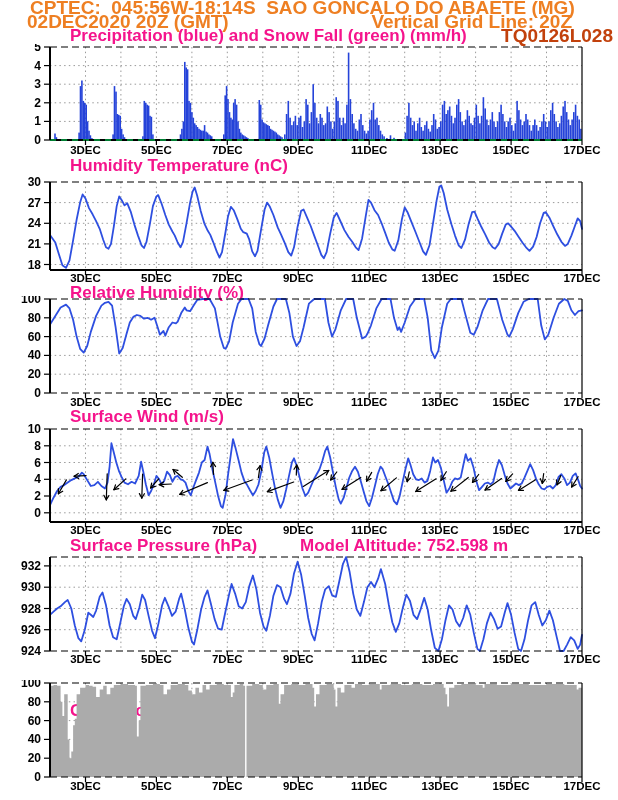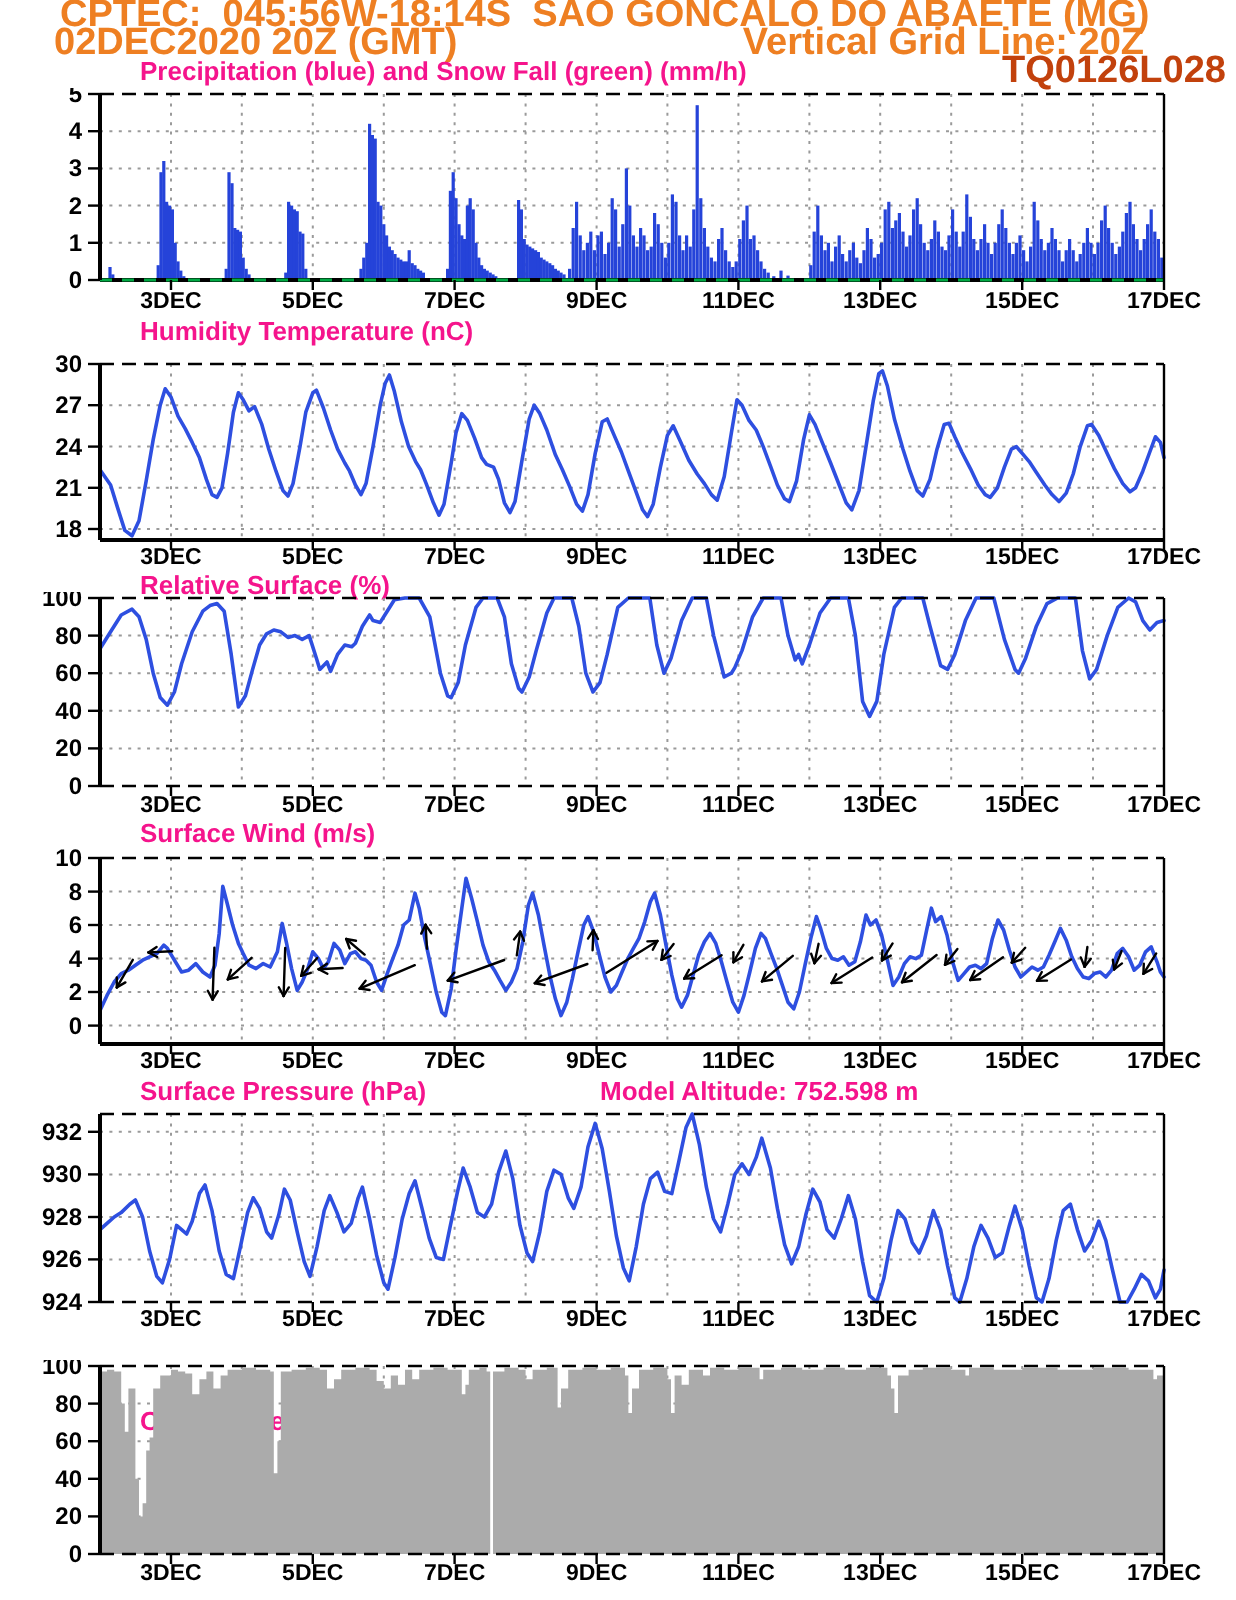--- a/index.html
+++ b/index.html
@@ -1,19 +1,19 @@
 <!DOCTYPE html>
 <html><head>
 <meta charset="utf-8">
 <style>
   html,body{margin:0;padding:0;background:#fff;}
   .page{position:relative;width:618px;height:800px;background:#ffffff;
         font-family:"Liberation Sans",sans-serif;overflow:hidden;}
   .hl{position:absolute;white-space:pre;font-weight:bold;font-size:19px;color:#ee7f22;line-height:14px;}
-  .pt{position:absolute;white-space:pre;font-weight:bold;font-size:13px;color:#f5148c;line-height:14px;}
+  .pt{position:absolute;white-space:pre;font-weight:bold;font-size:17px;color:#f5148c;line-height:14px;}
   .code{color:#c2410c;}
   svg.panel{position:absolute;left:0;display:block;}
   .grid{stroke:#9a9a9a;stroke-width:1;stroke-dasharray:1.5 3.2;fill:none;}
   .bar{fill:#2543d9;}
   .bline{fill:none;stroke:#2e4fe0;stroke-width:1.8;stroke-linejoin:round;stroke-linecap:round;}
   .cloudfill{fill:#ababab;stroke:none;}
   .arr{stroke:#000;stroke-width:1.2;fill:none;stroke-linecap:round;}
   .snow{stroke:#00a843;stroke-width:1.6;stroke-dasharray:6 5;fill:none;}
   .fr{stroke:#000;stroke-width:1.2;fill:none;}
   .thick{stroke-width:2;}
@@ -378,21 +378,21 @@
       <line x1="369.2" x2="369.2" y1="96" y2="101" class="fr"></line>
       <text x="369.2" y="108" class="xlab">11DEC</text>
       <line x1="440.1" x2="440.1" y1="96" y2="101" class="fr"></line>
       <text x="440.1" y="108" class="xlab">13DEC</text>
       <line x1="511.1" x2="511.1" y1="96" y2="101" class="fr"></line>
       <text x="511.1" y="108" class="xlab">15DEC</text>
       <line x1="582.0" x2="582.0" y1="96" y2="101" class="fr"></line>
       <text x="582.0" y="108" class="xlab">17DEC</text>
     </svg>
 
-  <div class="pt" style="top:286px;left:70px;">Relative Surface (%)</div>
+  <div class="pt" style="top:286px;left:70px;">Relative Humidity (%)</div>
   <svg class="panel" style="top:296px;" width="618" height="114" viewBox="0 0 618 114">
       <line x1="85.5" x2="85.5" y1="3" y2="97" class="grid"></line>
       <line x1="120.9" x2="120.9" y1="3" y2="97" class="grid"></line>
       <line x1="156.4" x2="156.4" y1="3" y2="97" class="grid"></line>
       <line x1="191.9" x2="191.9" y1="3" y2="97" class="grid"></line>
       <line x1="227.3" x2="227.3" y1="3" y2="97" class="grid"></line>
       <line x1="262.8" x2="262.8" y1="3" y2="97" class="grid"></line>
       <line x1="298.3" x2="298.3" y1="3" y2="97" class="grid"></line>
       <line x1="333.7" x2="333.7" y1="3" y2="97" class="grid"></line>
       <line x1="369.2" x2="369.2" y1="3" y2="97" class="grid"></line>

